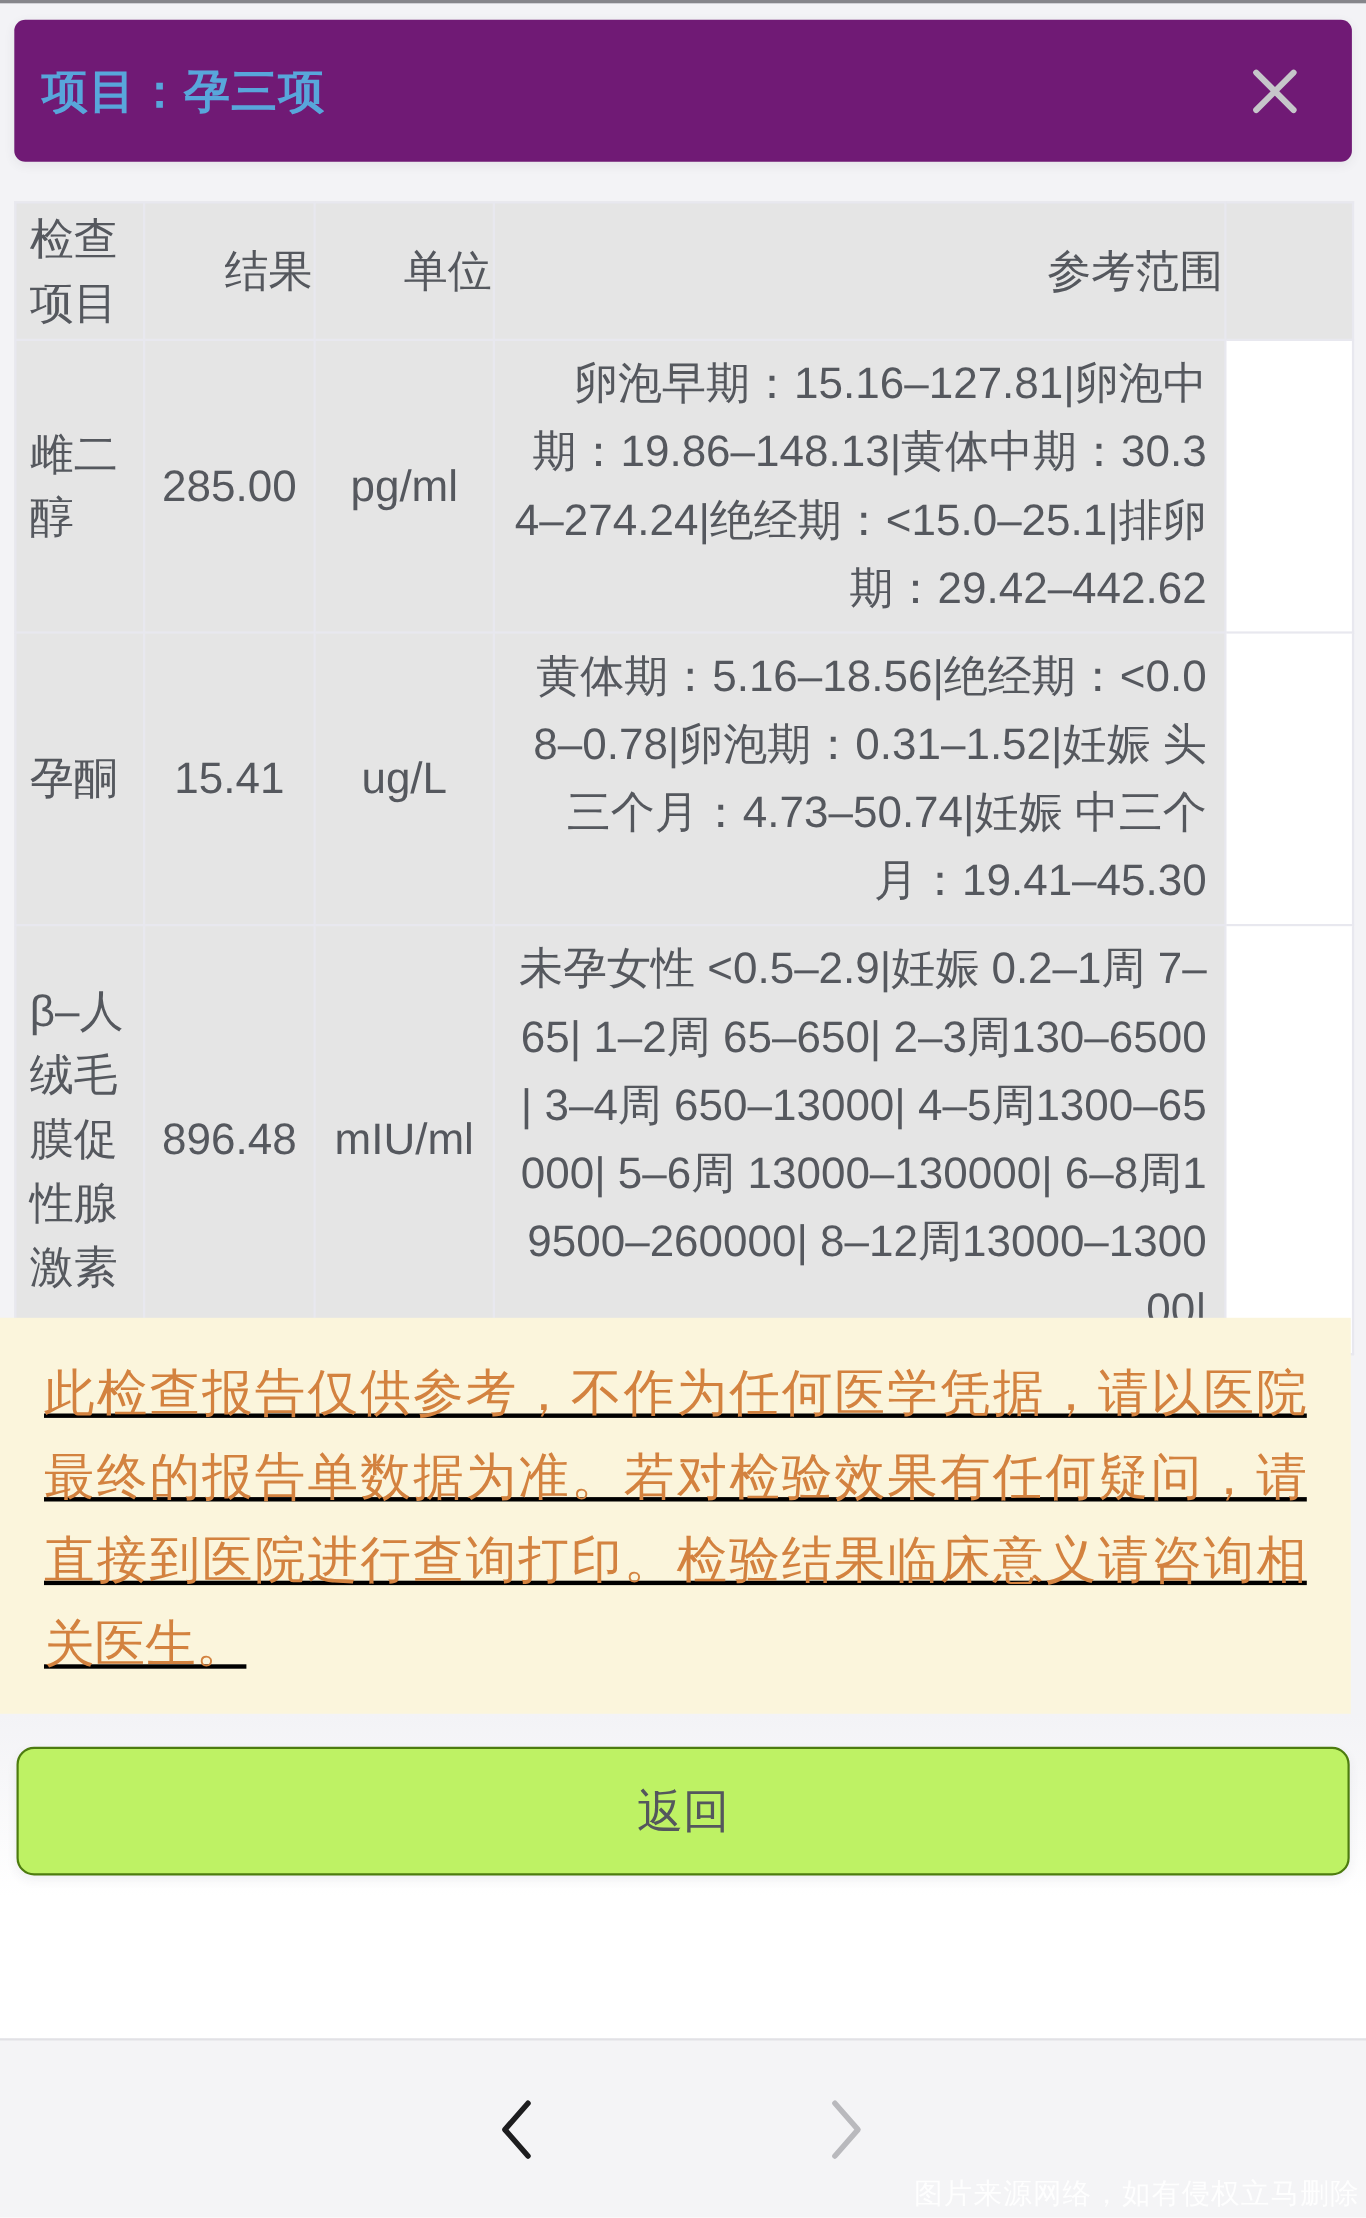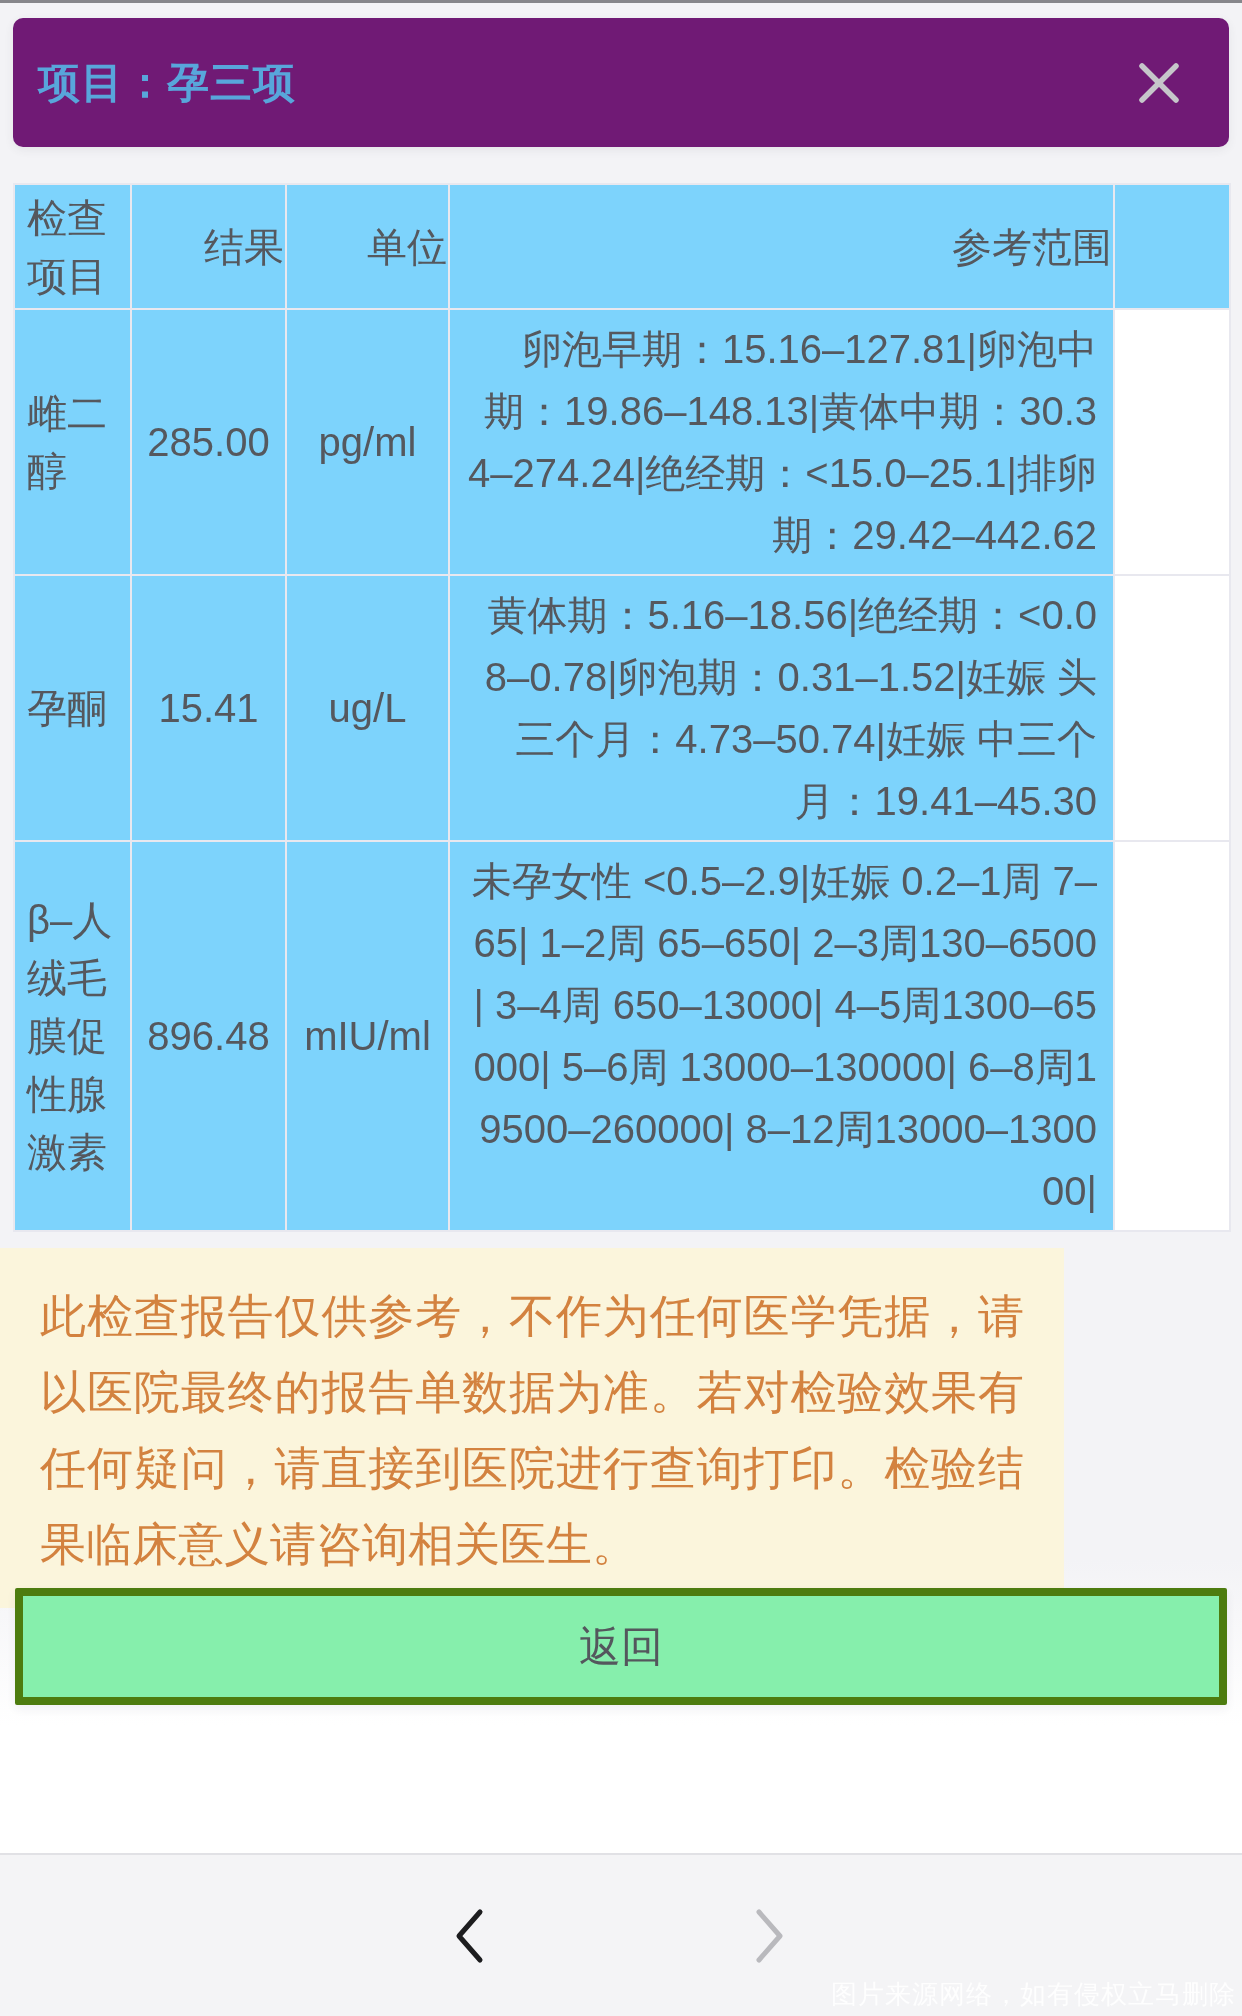--- a/index.html
+++ b/index.html
@@ -36,21 +36,21 @@
     flex:1;
   }
   .close-btn{
     width:48px;height:50px;display:flex;align-items:center;justify-content:center;
     cursor:pointer;background:none;border:none;padding:0;
   }
   
   .report-table{
     position:absolute;left:13px;top:183px;width:1216px;
     border-collapse:collapse;table-layout:fixed;
-    background:#7dd3fc;z-index:2;
+    background:#e5e5e5;z-index:2;
   }
   .report-table th,.report-table td{
     border:2px solid #e8e8ef;
     font-size:40px;color:#55585e;font-weight:normal;
     vertical-align:middle;box-sizing:border-box;
     word-break:break-all;
   }
   .report-table th{text-align:right;line-height:58px;}
   th.h-item{text-align:left;padding-left:12px;padding-right:4px;}
   td.cell-item{
@@ -60,32 +60,33 @@
   td.cell-range{
     text-align:right;padding:8px 16px;line-height:62px;margin-top:32px;
   }
   td.cell-empty{background:#ffffff;}
   tr.hdr{height:125px;}
   tr.r1{height:252px;}
   tr.r2{height:255px;}
   tr.r3{height:370px;}
   
   .notice{
-    position:absolute;left:0;top:1248px;width:1064px;min-height:360px;
+    position:absolute;left:0;top:1198px;width:1228px;min-height:360px;
     background:#fbf5dc;z-index:2;box-sizing:border-box;
     padding:30px 40px 26px 40px;
+    text-decoration:underline;
   }
   .notice-text{
     font-size:46px;line-height:76px;color:#d3823f;
     text-align:justify;
   }
   
   .back-btn{
     position:absolute;left:15px;top:1588px;width:1212px;height:117px;
-    background:#86efac;border:8px solid #4d7c0f;border-radius:2px;
+    background:#bef264;border:2px solid #4d7c0f;border-radius:16px;
     box-shadow:0 4px 10px rgba(60,60,80,0.07);
     display:flex;align-items:center;justify-content:center;
     font-size:42px;color:#54575d;z-index:2;cursor:pointer;
     box-sizing:border-box;font-family:"Liberation Sans",sans-serif;
   }
   
   .footer{
     position:absolute;left:0;top:1853px;width:1242px;height:163px;
     background:#f4f4f6;border-top:2px solid #e1e1e5;
     box-sizing:border-box;z-index:2;

